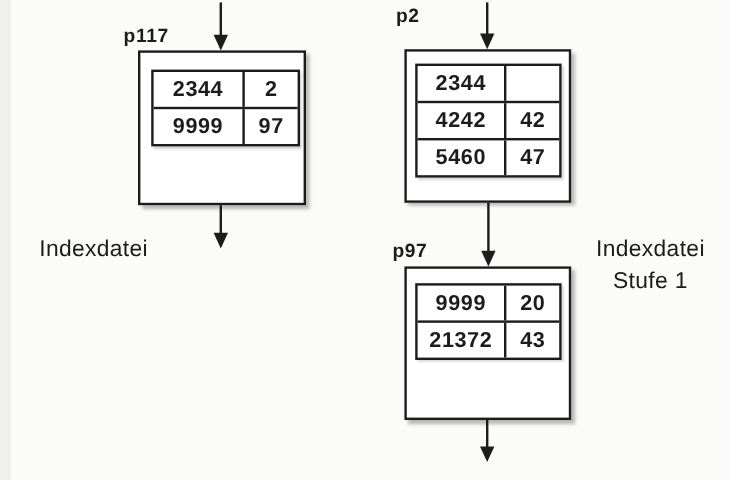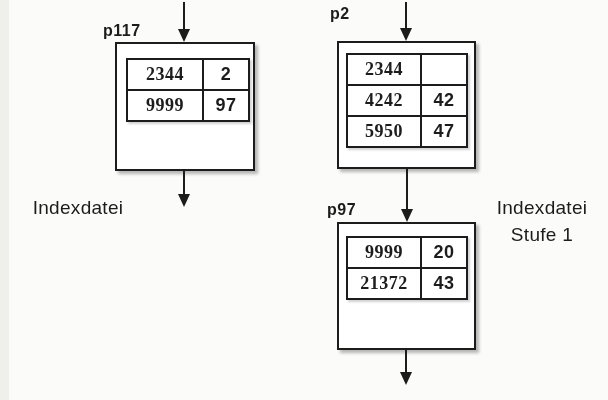--- a/index.html
+++ b/index.html
@@ -32,21 +32,21 @@
     background:var(--fill,#fff);
     box-shadow:2px 2px 2px rgba(0,0,0,0.18);
   }
   .trow { display:grid; grid-template-columns:1fr 44px; height:29px; }
   .trow + .trow { border-top:2px solid var(--stroke,#1c1c1c); }
   .cell {
     display:flex; align-items:center; justify-content:center;
     font-size:18px; font-weight:bold; color:var(--stroke,#1c1c1c);
     letter-spacing:0.5px;
   }
-  .cell.key { border-right:2px solid var(--stroke,#1c1c1c);font-family:Liberation Serif, serif; }
+  .cell.key { border-right:2px solid var(--stroke,#1c1c1c); }
   
   .vline { position:absolute; width:2px; background:var(--stroke,#1c1c1c); }
   .ahead {
     position:absolute; width:0; height:0;
     border-left:6px solid transparent; border-right:6px solid transparent;
     border-top:13px solid var(--stroke,#1c1c1c);
   }
   
   .caption {
     position:absolute; text-align:center; font-size:19px; font-weight:normal;
@@ -82,21 +82,21 @@
   <div class="page-box" style="left:337px; top:41px; width:139px; height:128px;"></div>
   <div class="ktable" style="left:346px; top:53px; width:122px;">
     <div class="trow">
       <div class="cell key">2344</div>
     </div>
     <div class="trow">
       <div class="cell key">4242</div>
       <div class="cell ptr">42</div>
     </div>
     <div class="trow">
-      <div class="cell key">5950</div>
+      <div class="cell key">5460</div>
       <div class="cell ptr">47</div>
     </div>
   </div>
 
   <div class="vline" style="left:405px; top:2px; height:27px;"></div>
   <div class="ahead" style="left:400px; top:28px;"></div>
 
   <div class="vline" style="left:406px; top:169px; height:41px;"></div>
   <div class="ahead" style="left:401px; top:209px;"></div>
 

